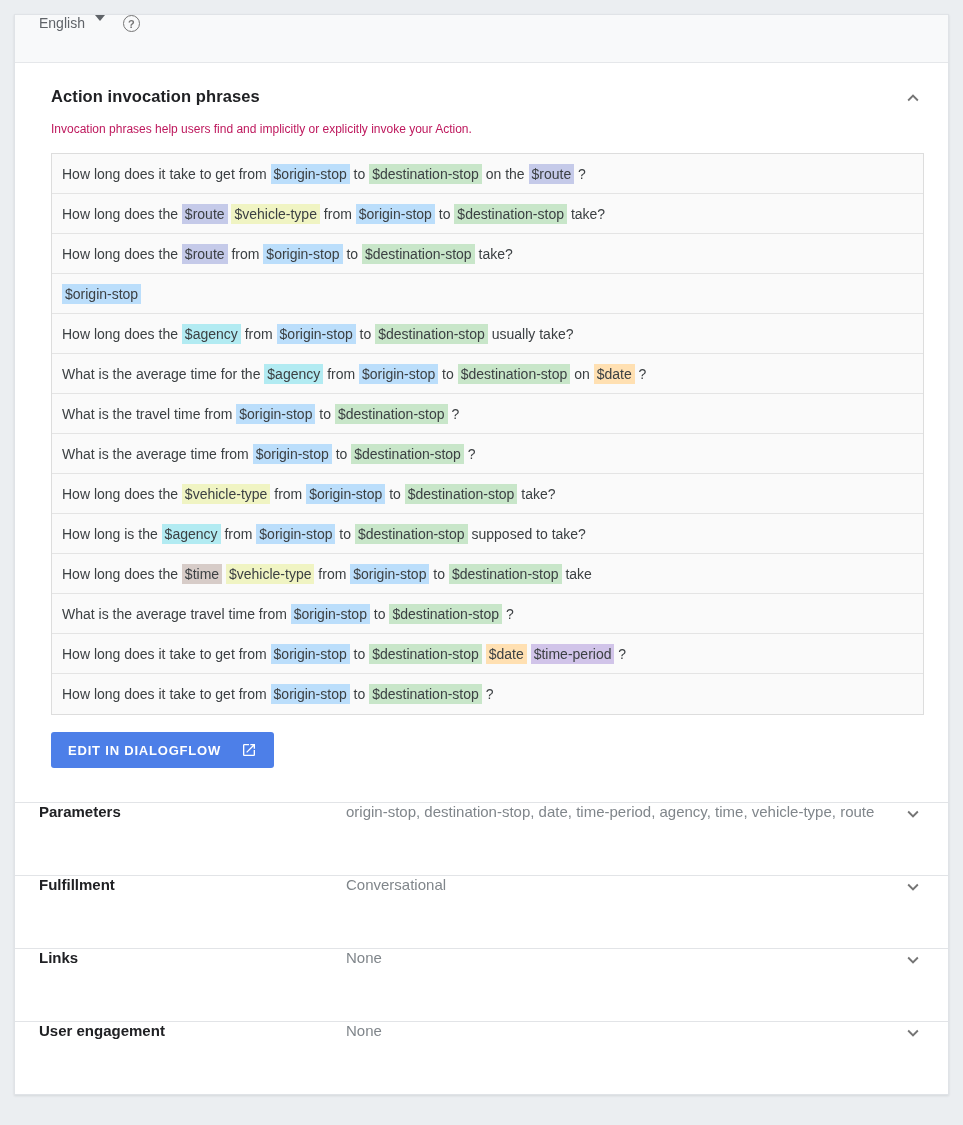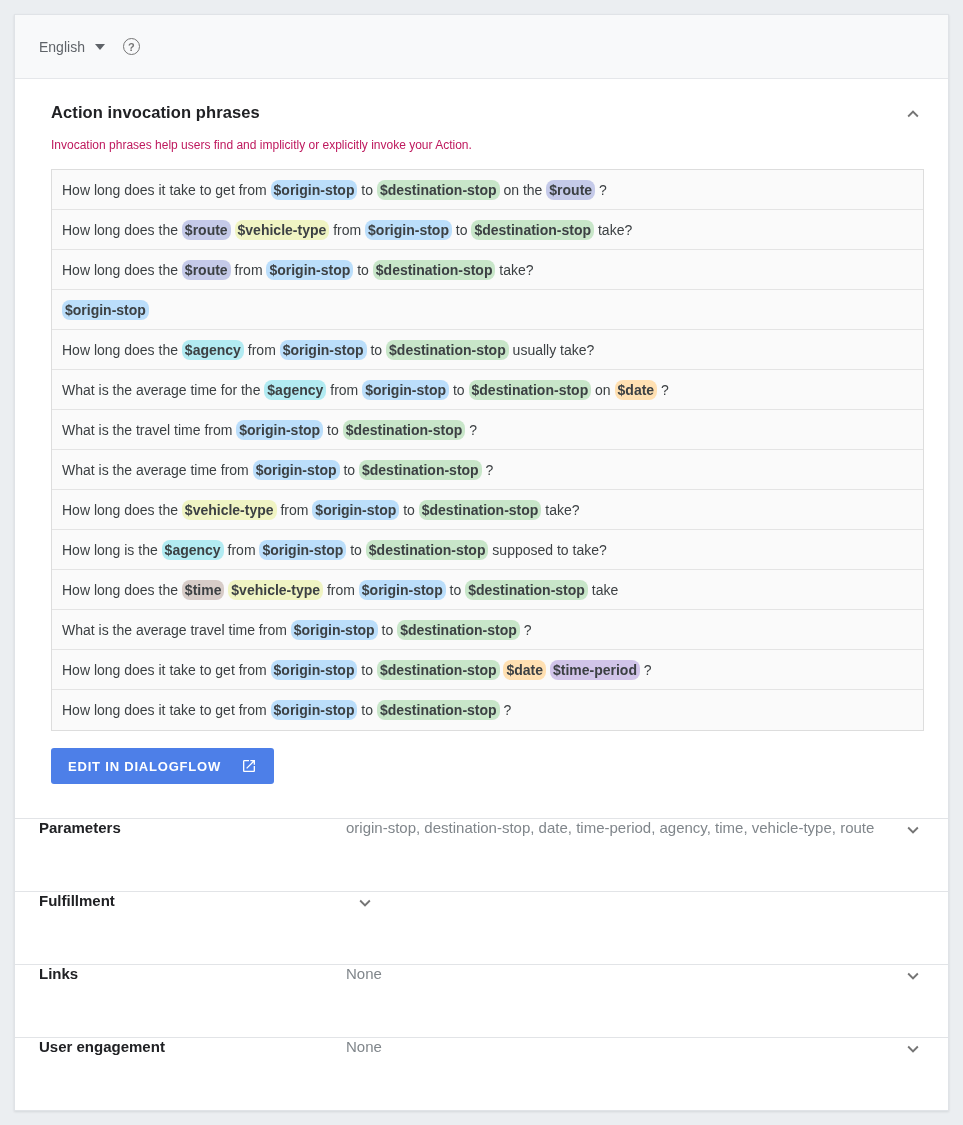--- a/index.html
+++ b/index.html
@@ -11,25 +11,25 @@
   }
   .card {
     width: 935px;
     margin: 14px auto 0 auto;
     background: #ffffff;
     border: 1px solid #e0e3e7;
     box-shadow: 0 1px 2px rgba(60,64,67,0.12);
   }
   
   .lang-bar {
-    height: 64px;
+    height: 48px;
     background: #f8f9fa;
     border-bottom: 1px solid #e5e7ea;
     display: flex;
-    align-items: center;
+    align-items: flex-start;
     padding: 0 24px;
   }
   .lang-label { font-size: 14px; color: #5f6368; margin-right: 10px; }
   .caret-down {
     width: 0; height: 0;
     border-left: 5px solid transparent;
     border-right: 5px solid transparent;
     border-top: 6px solid #5f6368;
     display: inline-block;
     margin-right: 18px;
@@ -63,21 +63,21 @@
     background: #fafafa;
     border-bottom: 1px solid #e4e4e4;
     display: flex;
     align-items: center;
     padding: 0 10px;
     font-size: 14px;
     color: #3c4043;
     white-space: pre;
   }
   .phrase-row:last-child { border-bottom: none; }
-  .token { padding: 2px 3px; border-radius: 8px; color: #3c4043; font-weight: bold; }
+  .token { padding: 2px 3px; border-radius: 0; color: #3c4043; }
   .edit-btn {
     margin-top: 17px;
     height: 36px;
     border: none;
     border-radius: 3px;
     color: #ffffff;
     font-family: "Liberation Sans", sans-serif;
     font-size: 13px;
     font-weight: bold;
     letter-spacing: .8px;
@@ -155,20 +155,21 @@
   <div id="accordion">
       <div class="acc-row">
         <div class="acc-label">Parameters</div>
         <div class="acc-value">origin-stop, destination-stop, date, time-period, agency, time, vehicle-type, route</div>
         <span class="acc-chevron"><svg width="22" height="22" viewBox="0 0 24 24">
             <path d="M16.59 8.59 12 13.17 7.41 8.59 6 10l6 6 6-6z"></path>
           </svg></span>
       </div>
       <div class="acc-row">
         <div class="acc-label">Fulfillment</div>
+        <div class="acc-value">Conversational</div>
         <span class="acc-chevron"><svg width="22" height="22" viewBox="0 0 24 24">
             <path d="M16.59 8.59 12 13.17 7.41 8.59 6 10l6 6 6-6z"></path>
           </svg></span>
       </div>
       <div class="acc-row">
         <div class="acc-label">Links</div>
         <div class="acc-value">None</div>
         <span class="acc-chevron"><svg width="22" height="22" viewBox="0 0 24 24">
             <path d="M16.59 8.59 12 13.17 7.41 8.59 6 10l6 6 6-6z"></path>
           </svg></span>

